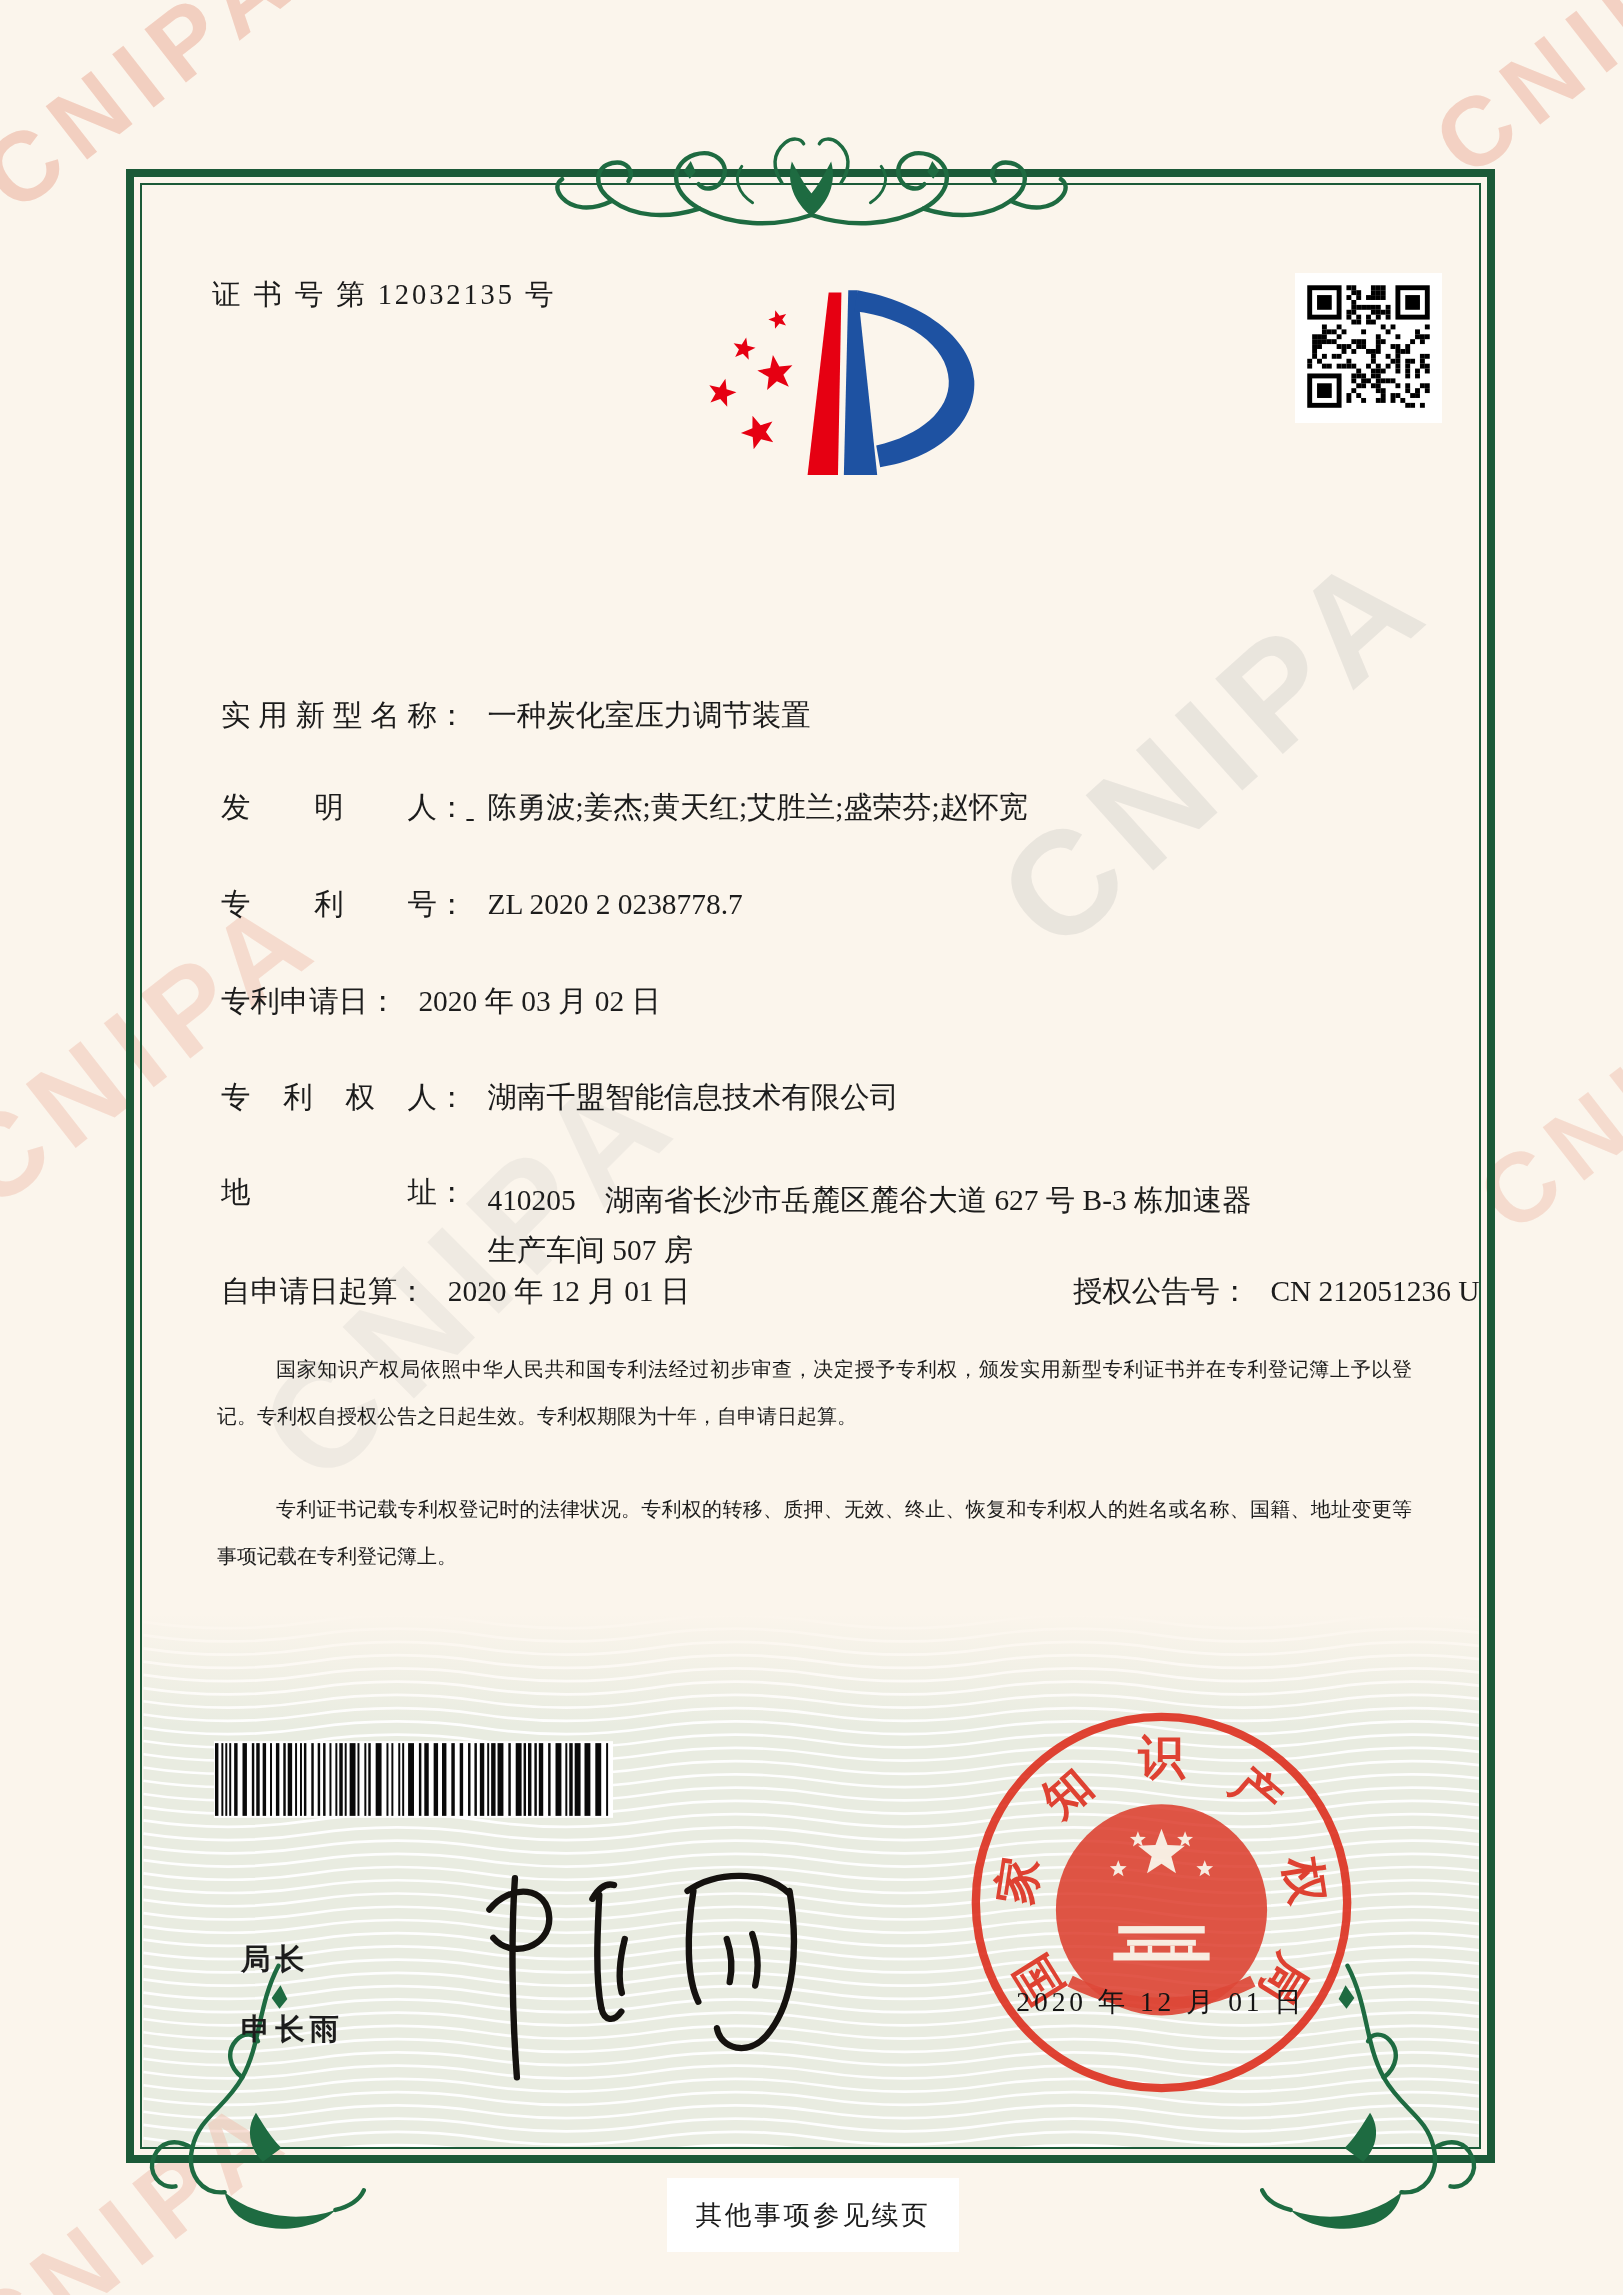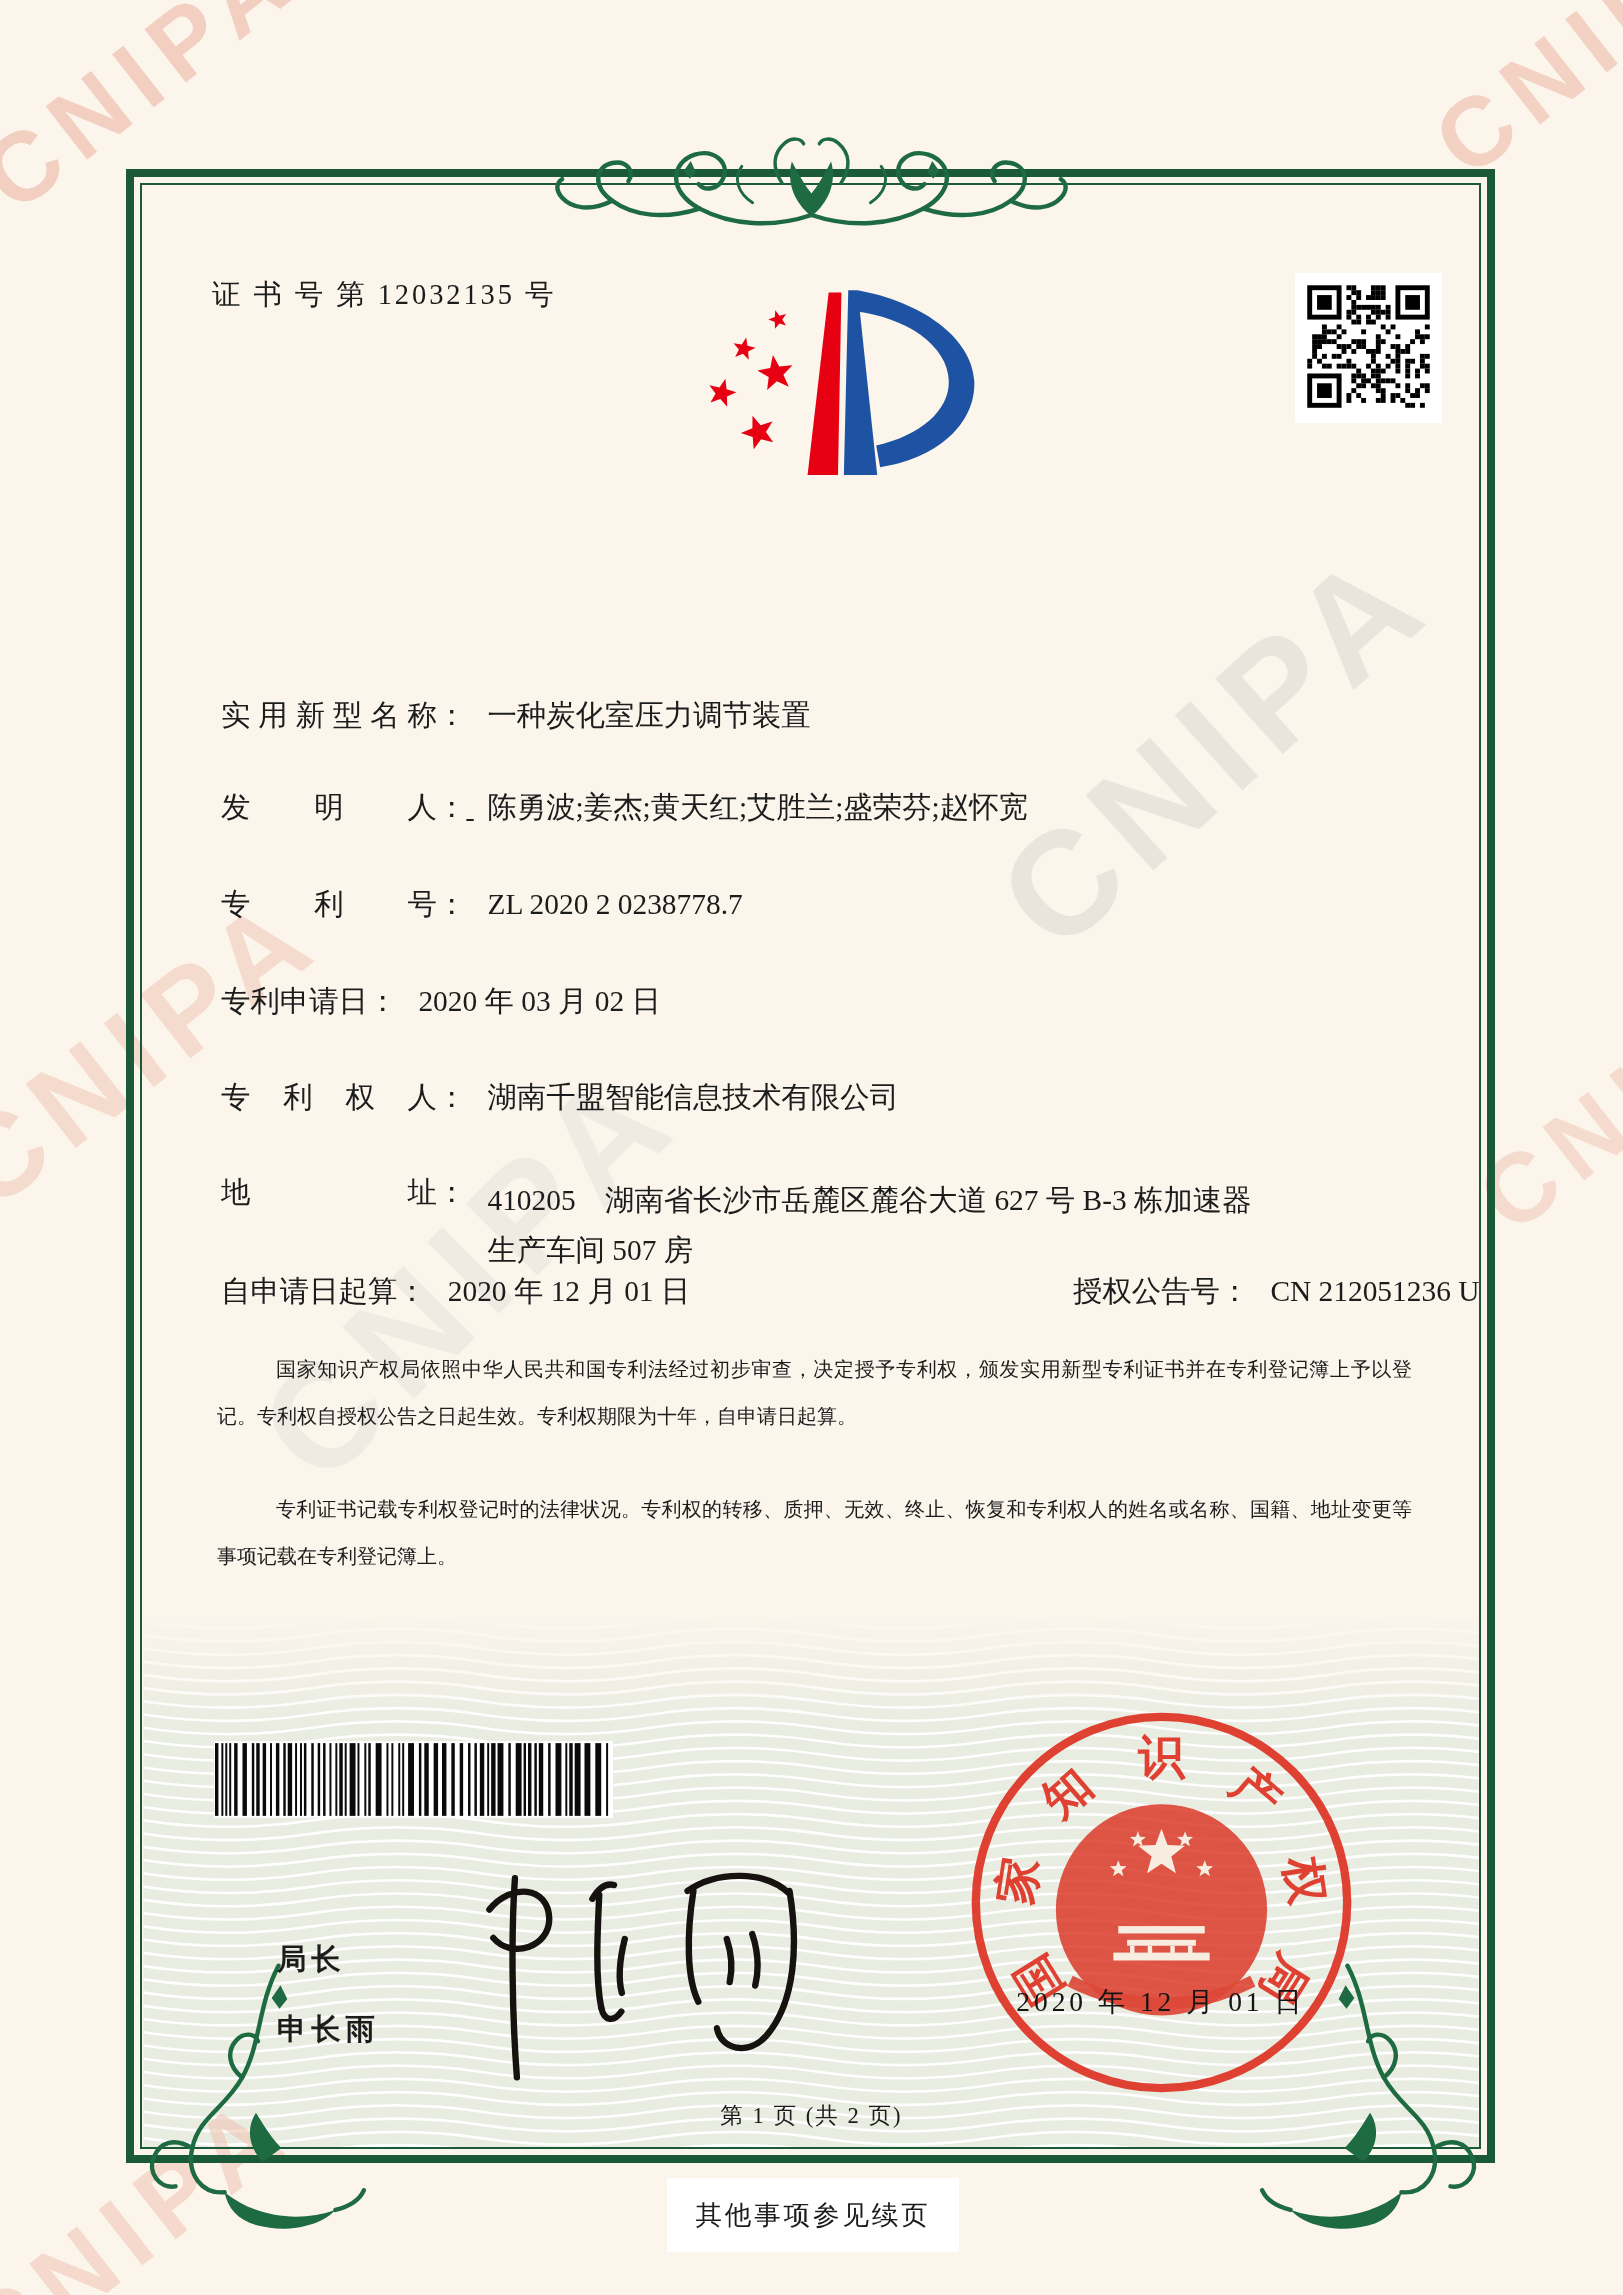--- a/index.html
+++ b/index.html
@@ -72,21 +72,21 @@
   .paras{position:absolute;left:217px;width:1195px;z-index:4;}
   .para{
     position:absolute;left:0;width:100%;
     font-size:20px;line-height:47px;text-align:justify;text-indent:59px;
   }
   
   .barcode{position:absolute;left:214px;top:1741px;z-index:4;}
   .signer{
     position:absolute;left:241px;z-index:4;
     font-family:"Liberation Sans","DejaVu Sans",sans-serif;
-    font-weight:600;font-size:29.4px;letter-spacing:4.9px;margin-left:36px;
+    font-weight:600;font-size:29.4px;letter-spacing:4.9px;
   }
   .signature{position:absolute;left:452px;top:1836px;z-index:5;}
   .seal{position:absolute;left:965px;top:1706px;z-index:4;opacity:.9;}
   .seal-date{
     position:absolute;left:989px;top:1984px;width:344px;text-align:center;
     font-size:27.5px;letter-spacing:3.9px;color:#141414;z-index:5;
   }
   .page-num{
     position:absolute;left:0;width:100%;top:2100px;text-align:center;
     font-size:22.6px;letter-spacing:2px;z-index:4;
@@ -565,17 +565,16 @@
       <rect x="302" y="502" width="196" height="16"></rect>
       <rect x="336" y="488" width="9" height="16"></rect>
       <rect x="372" y="488" width="9" height="16"></rect>
       <rect x="418" y="488" width="9" height="16"></rect>
       <rect x="454" y="488" width="9" height="16"></rect>
     </g>
     <path d="M214,560 Q400,652 586,560" stroke="#dc3726" stroke-width="24" fill="none" opacity="0.93"></path>
   </svg>
   <div class="seal-date">2020 年 12 月 01 日</div>
 
-  <div class="page-num">第 1 页 (共 2 页)</div>
   <div class="note-box">其他事项参见续页</div>
 
 </div>
 
 
 </body></html>

